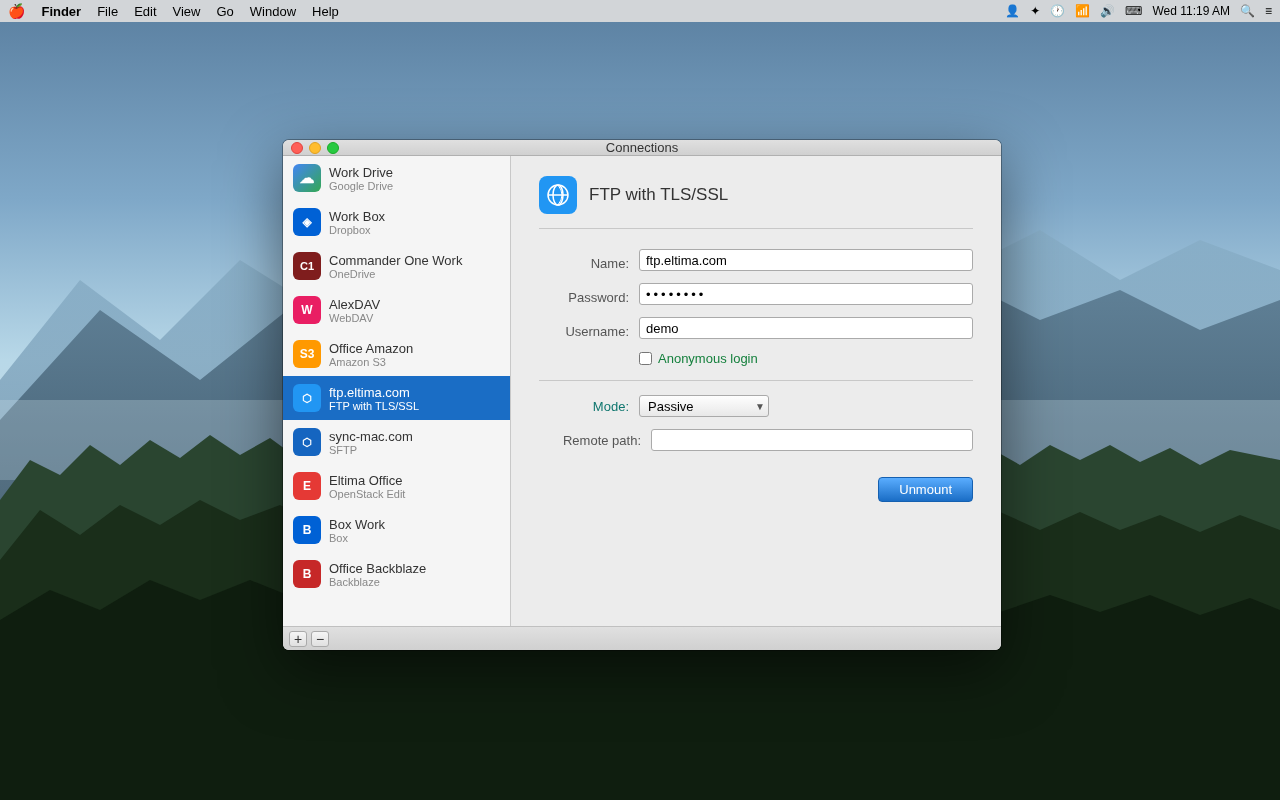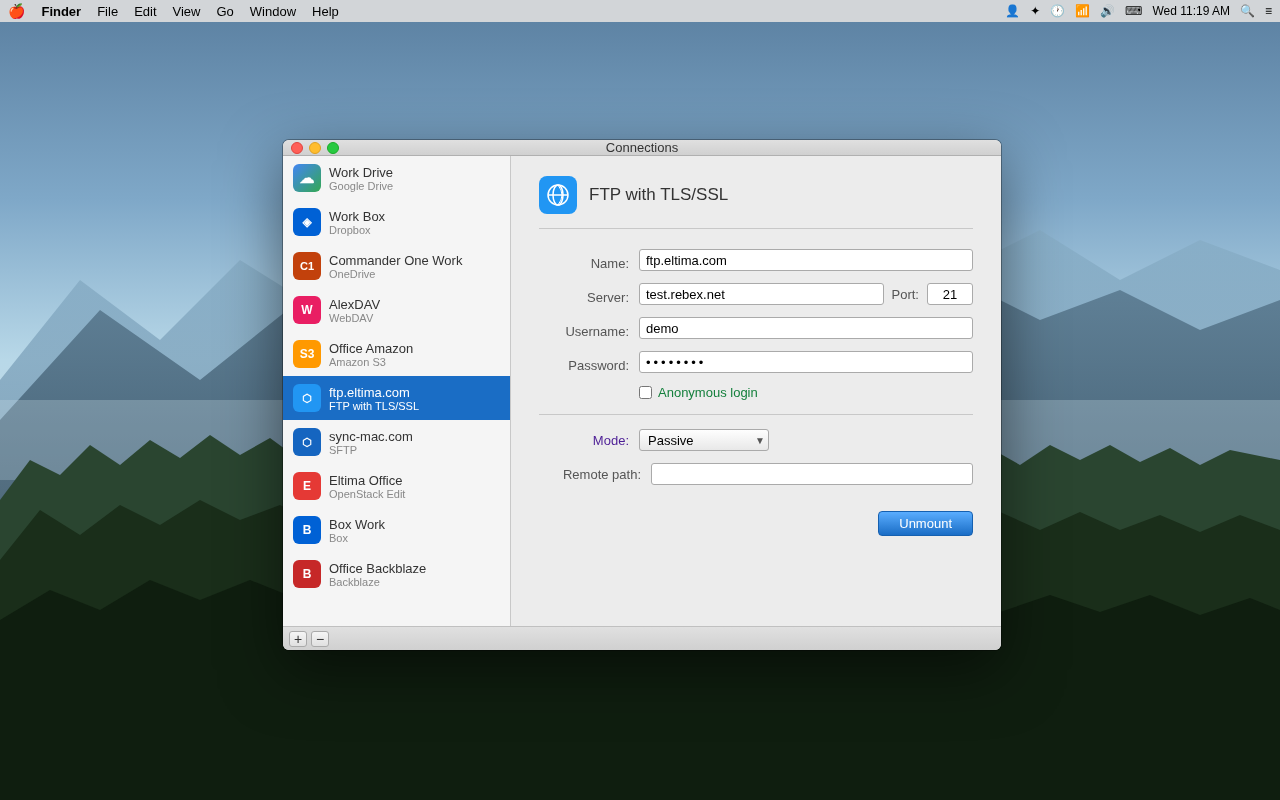--- a/index.html
+++ b/index.html
@@ -361,21 +361,21 @@
     .mode-row {
       display: flex;
       align-items: center;
       margin-bottom: 12px;
     }
 
     .mode-label {
       width: 100px;
       text-align: right;
       font-size: 13px;
-      color: #4c1d95;
+      color: #0f766e;
       padding-right: 10px;
     }
 
     .mode-select-wrapper {
       position: relative;
       display: inline-block;
     }
 
     .mode-select {
       height: 22px;
@@ -449,21 +449,21 @@
       display: flex;
       align-items: center;
       justify-content: center;
       font-size: 15px;
       font-weight: bold;
       color: white;
     }
 
     .bg-gdrive { background: linear-gradient(135deg, #4285f4, #34a853); }
     .bg-box { background: #0061d5; }
-    .bg-onedrive { background: #c2410c; }
+    .bg-onedrive { background: #7f1d1d; }
     .bg-webdav { background: #e91e63; }
     .bg-s3 { background: #ff9900; }
     .bg-ftp { background: #2196f3; }
     .bg-sftp { background: #1565c0; }
     .bg-swift { background: #e53935; }
     .bg-backblaze { background: #c62828; }
     .bg-workbox { background: #0061d5; }
 
     .panel-icon-circle {
       width: 38px;
@@ -684,37 +684,29 @@
           <span class="panel-title">FTP with TLS/SSL</span>
         </div>
 
         <div>
 
           <div class="form-row">
             <label class="form-label">Name:</label>
             <input type="text" class="form-input" value="ftp.eltima.com" style="">
           </div>
 
+
           <div class="form-row">
-            <label class="form-label">Server:</label>
-            <div class="server-row">
-              <input type="text" class="server-input" value="test.rebex.net" style="">
-              <span class="port-label">Port:</span>
-              <input type="text" class="port-input" value="21" style="">
-            </div>
+            <label class="form-label">Password:</label>
+            <input type="password" class="form-input password-input" value="demo1234" style="">
           </div>
 
           <div class="form-row">
             <label class="form-label">Username:</label>
             <input type="text" class="form-input" value="demo" style="">
-          </div>
-
-          <div class="form-row">
-            <label class="form-label">Password:</label>
-            <input type="password" class="form-input password-input" value="demo1234" style="">
           </div>
 
           <div class="checkbox-row">
             <input type="checkbox" id="anon" style="">
             <label class="checkbox-label" for="anon">Anonymous login</label>
           </div>
 
           <div class="section-divider"></div>
 
 

